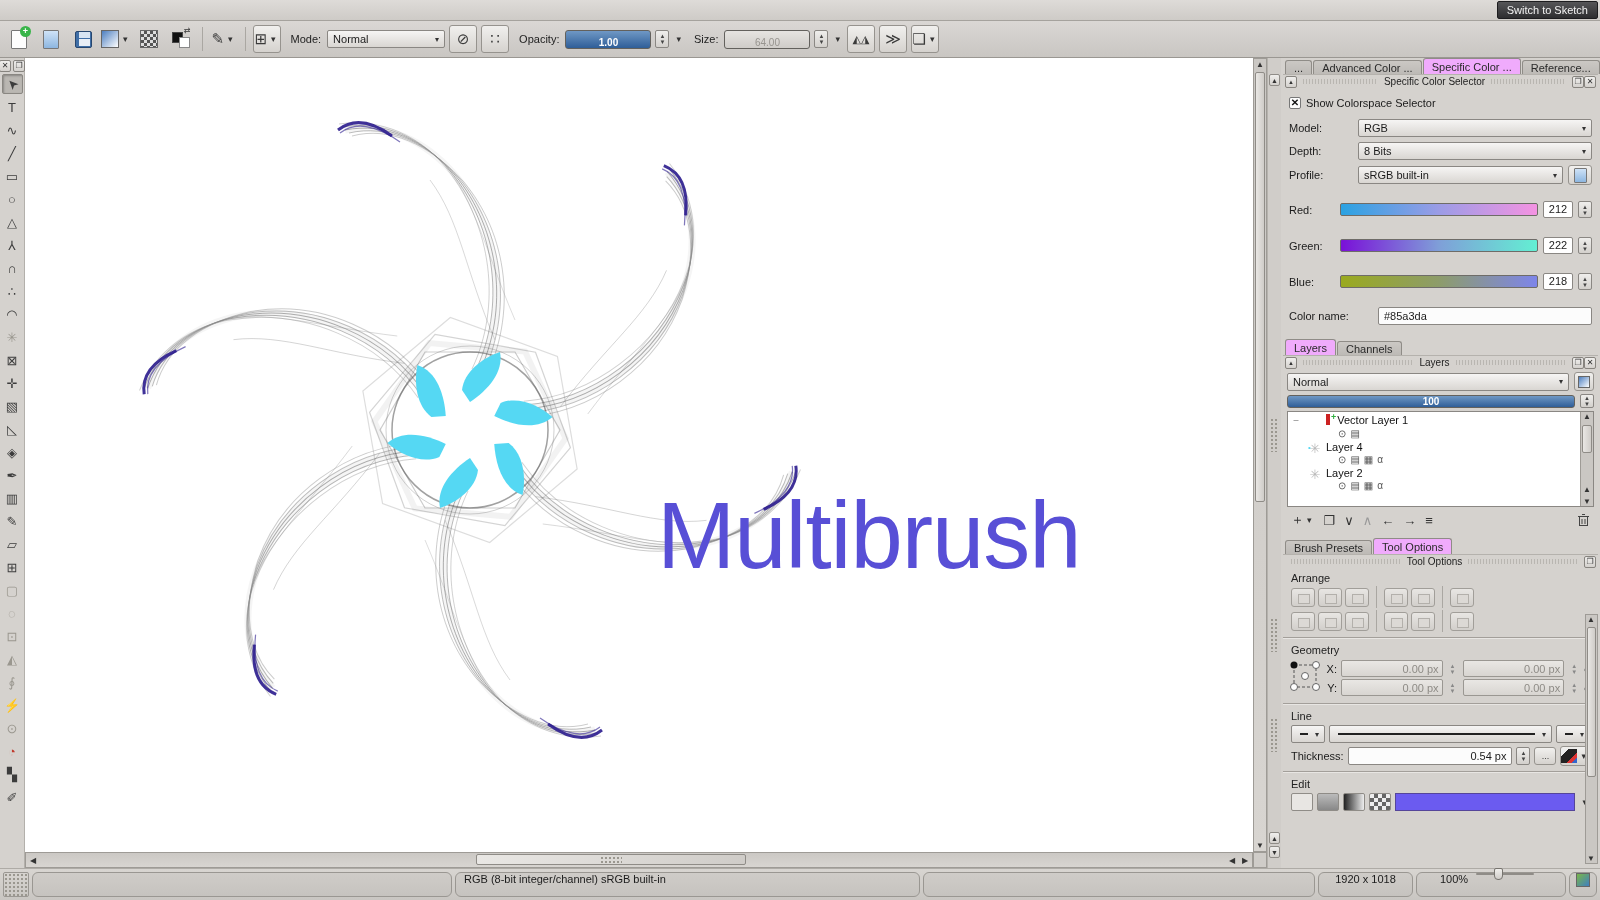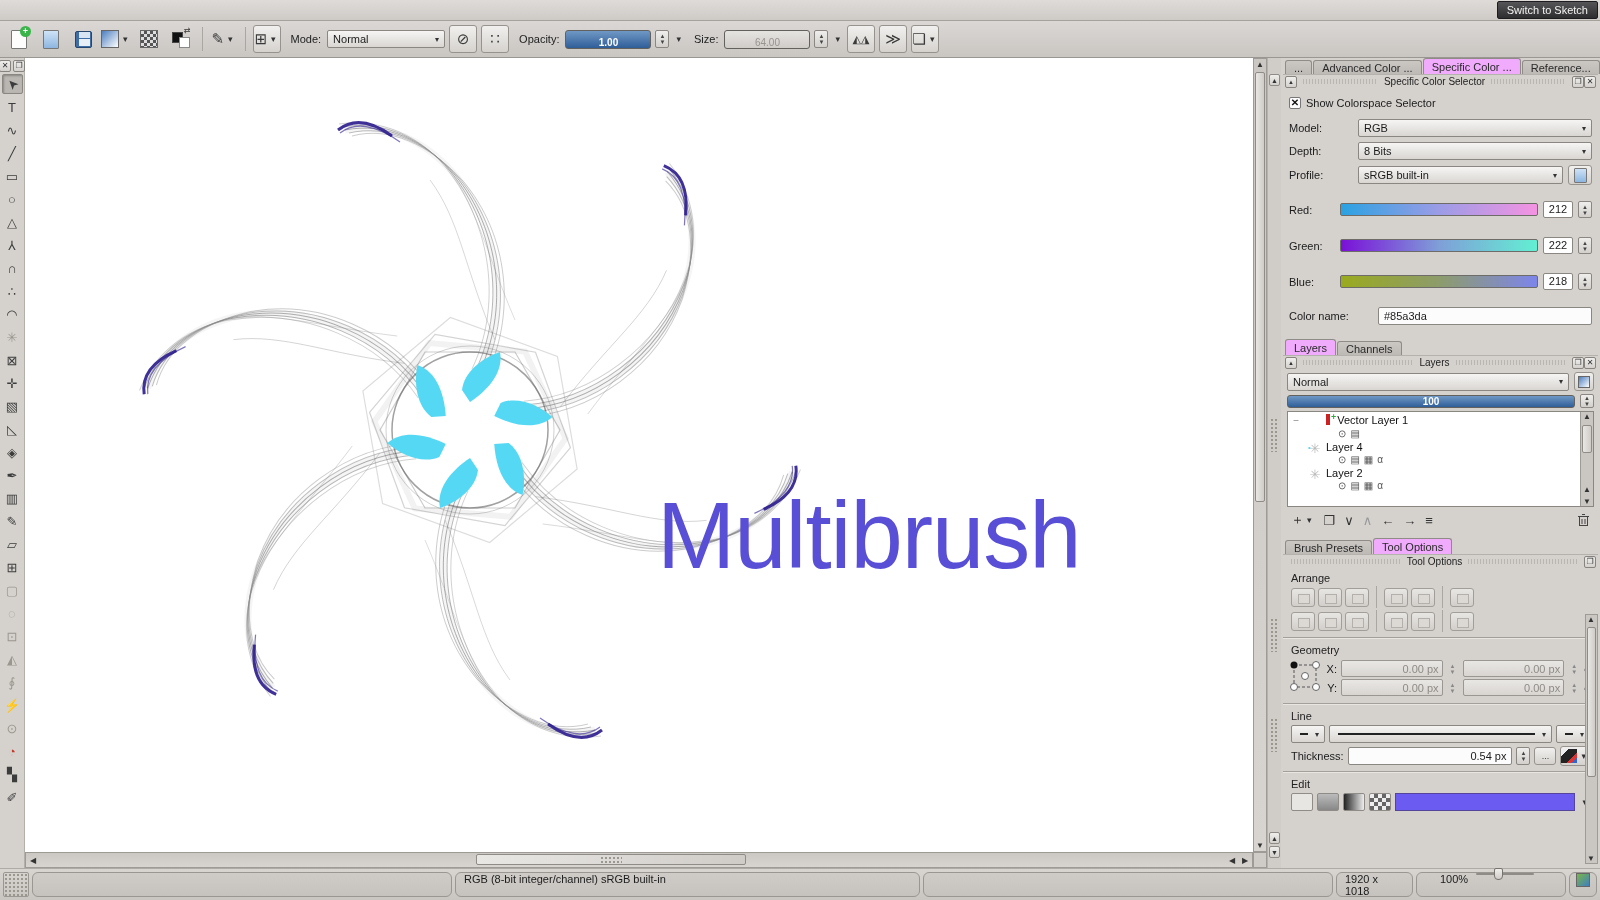--- a/index.html
+++ b/index.html
@@ -755,21 +755,21 @@
   </div>
 </div>
 
 <div id="statusbar">
   <div class="statusgrip dotgrip"></div>
   <div class="seg" style="width:420px"></div>
   <div class="seg" style="width:465px">
     <span>RGB (8-bit integer/channel)  sRGB built-in</span>
   </div>
   <div class="seg" style="flex:1"></div>
-  <div class="seg" style="width:77px;justify-content:center">
+  <div class="seg" style="width:95px;justify-content:center">
     <span>1920 x 1018</span>
   </div>
   <div class="seg" style="width:150px;justify-content:center">
     <span>100%</span>
     <div id="zoom-track">
       <div id="zoom-handle"></div>
     </div>
   </div>
   <div class="seg" style="width:28px;justify-content:center;padding:0">
     <span class="chip-grad" style="width:14px;height:14px;background:linear-gradient(135deg,#7ab648,#3f7fc0)"></span>

